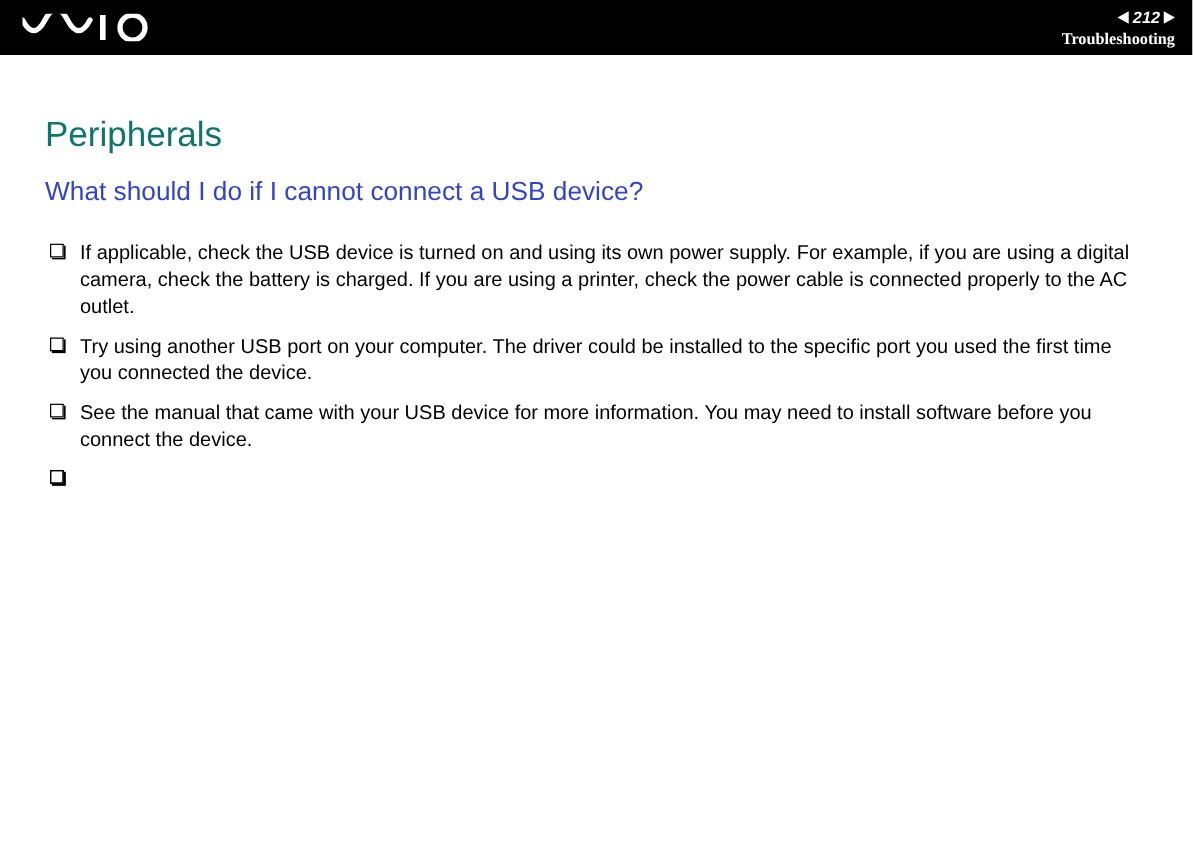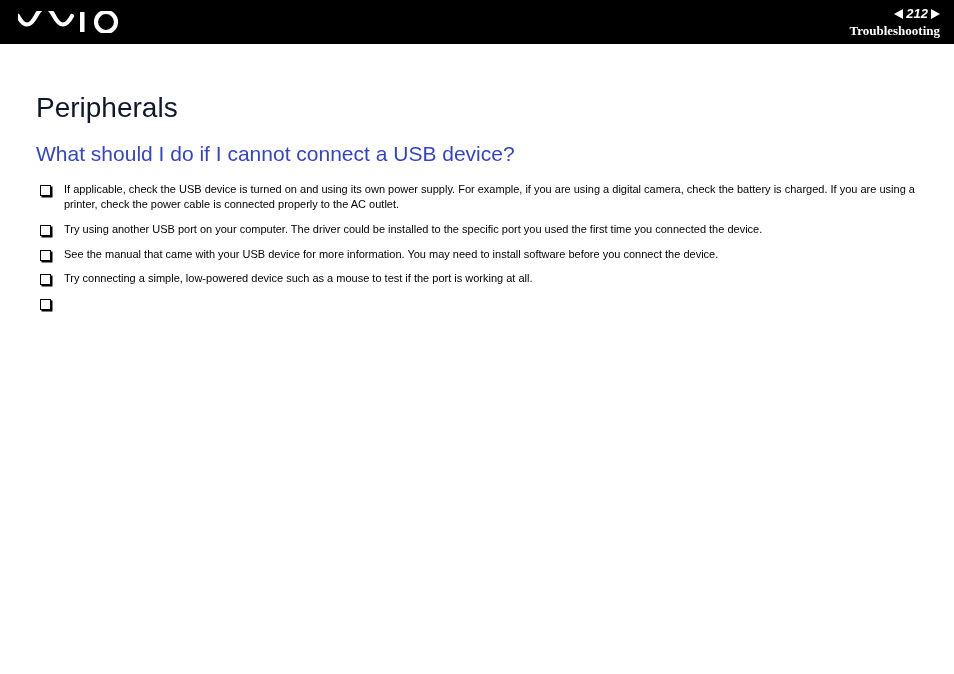--- a/index.html
+++ b/index.html
@@ -48,37 +48,37 @@
     font-size: 13px;
     margin-top: 1px;
     font-family: Liberation Serif, serif;
   }
   .content {
     padding: 48px 36px 0 36px;
   }
   h1.section-title {
     font-size: 28px;
     font-weight: 400;
-    color: #0f172a;
+    color: #0f766e;
     margin-bottom: 18px;
   }
   h2.question {
     font-size: 21px;
     font-weight: 400;
     color: #3344cc;
-    margin-bottom: 16px;
+    margin-bottom: 26px;
   }
   ul.bullets {
     list-style: none;
     padding: 0;
   }
   ul.bullets li {
     position: relative;
     padding-left: 28px;
-    font-size: 11px;
+    font-size: 16px;
     line-height: 1.35;
     color: #000000;
     margin-bottom: 10px;
   }
   ul.bullets li .bullet-icon {
     position: absolute;
     left: 4px;
     top: 3px;
     width: 11px;
     height: 11px;
@@ -107,16 +107,16 @@
   </div>
 </div>
 
 <div class="content">
   <h1 class="section-title">Peripherals</h1>
   <h2 class="question">What should I do if I cannot connect a USB device?</h2>
   <ul class="bullets">
     <li><span class="bullet-icon"></span><span>If applicable, check the USB device is turned on and using its own power supply. For example, if you are using a digital camera, check the battery is charged. If you are using a printer, check the power cable is connected properly to the AC outlet.</span></li>
     <li><span class="bullet-icon"></span><span>Try using another USB port on your computer. The driver could be installed to the specific port you used the first time you connected the device.</span></li>
     <li><span class="bullet-icon"></span><span>See the manual that came with your USB device for more information. You may need to install software before you connect the device.</span></li>
-    <li><span class="bullet-icon"></span><span>Try connecting a simple, low-powered device such as a mouse to test if the port is working at all.</span></li>
+    <li><span class="bullet-icon"></span></li>
     <li><span class="bullet-icon"></span></li>
   </ul>
 </div>
 
 </body></html>

